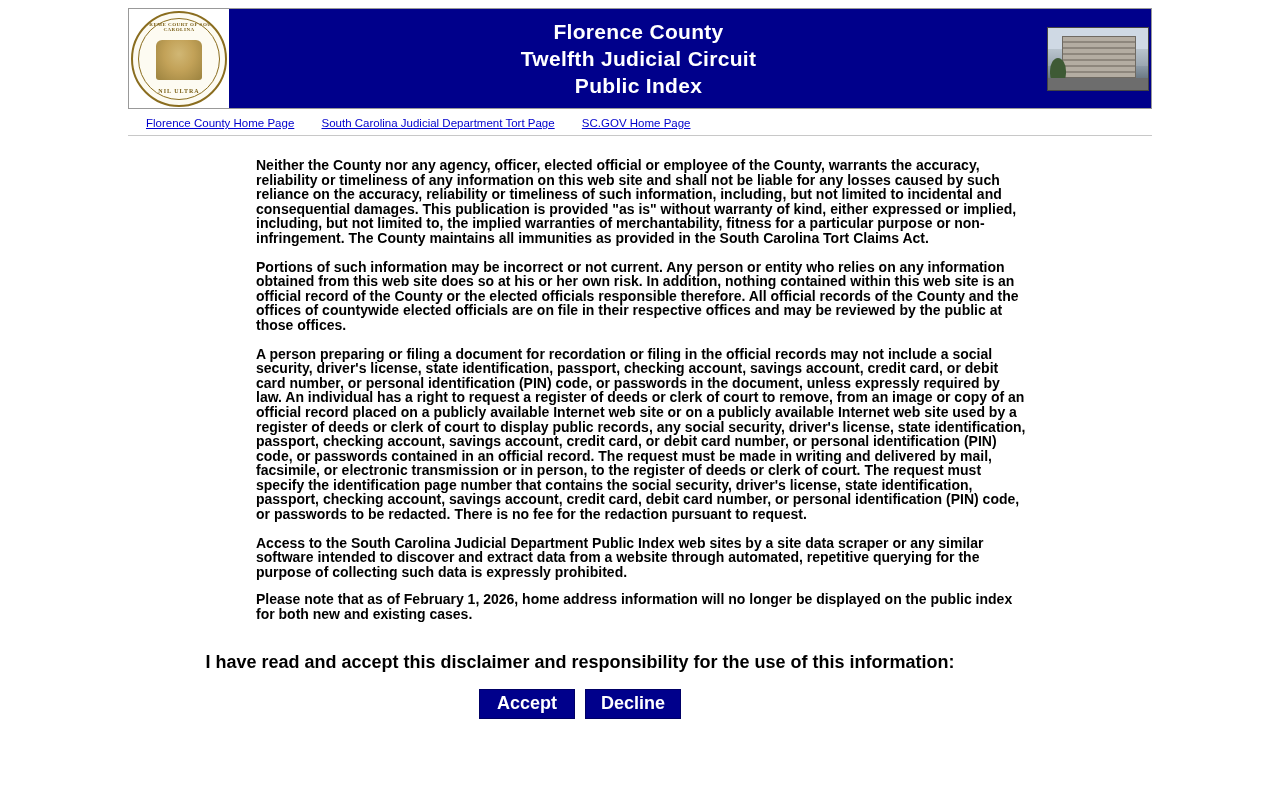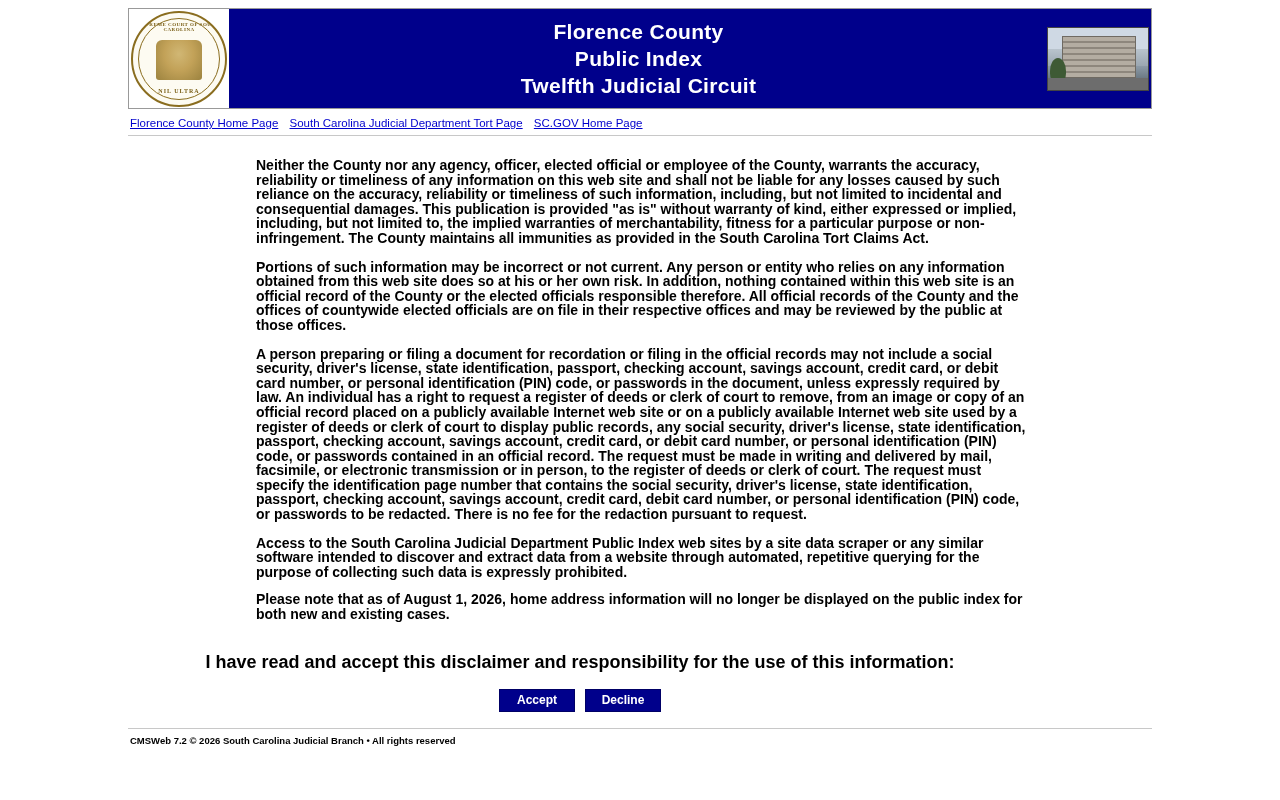--- a/index.html
+++ b/index.html
@@ -126,20 +126,21 @@
   
   .navbar {
     border-bottom: 1px solid #c8c8c8;
     padding: 8px 2px 6px 2px;
     font-size: 11.5px;
   }
   .navbar a {
     color: #0000cc;
     text-decoration: underline;
     margin-right: 8px;
+    margin-left: 16px;
   }
 
   
   .content {
     padding: 22px 8px 0 128px;
     font-size: 14px;
     line-height: 14.6px;
     font-weight: bold;
     color: #000000;
     max-width: 770px;
@@ -160,24 +161,24 @@
   .btn-row {
     display: flex;
     justify-content: center;
     gap: 10px;
     padding-right: 120px;
   }
   .btn {
     background: #00008B;
     color: #ffffff;
     font-weight: bold;
-    font-size: 12px;
+    font-size: 18px;
     border: 1px solid #000066;
     padding: 3px 0 4px 0;
-    width: 76px;
+    width: 96px;
     text-align: center;
     cursor: pointer;
     font-family: "Liberation Sans", sans-serif;
   }
 
   .footer {
     margin-top: 16px;
     border-top: 1px solid #c8c8c8;
     padding: 6px 2px 0 2px;
     font-size: 9.5px;
@@ -194,22 +195,22 @@
     <div class="seal-box">
       <div class="seal">
         <div class="ring"></div>
         <div class="seal-top-text">SUPREME COURT OF SOUTH CAROLINA</div>
         <div class="figure"></div>
         <div class="seal-bottom-text">NIL ULTRA</div>
       </div>
     </div>
     <div class="title-box">
       <div>Florence County</div>
+      <div>Twelfth Judicial Circuit</div>
       <div>Public Index</div>
-      <div>Twelfth Judicial Circuit</div>
     </div>
     <div class="photo-box">
       <div class="photo">
         <div class="bldg"></div>
         <div class="tree"></div>
         <div class="road"></div>
       </div>
     </div>
   </div>
 
@@ -217,25 +218,24 @@
     <a href="#">Florence County Home Page</a>
     <a href="#">South Carolina Judicial Department Tort Page</a>
     <a href="#">SC.GOV Home Page</a>
   </div>
 
   <div class="content">
     <p>Neither the County nor any agency, officer, elected official or employee of the County, warrants the accuracy, reliability or timeliness of any information on this web site and shall not be liable for any losses caused by such reliance on the accuracy, reliability or timeliness of such information, including, but not limited to incidental and consequential damages. This publication is provided "as is" without warranty of kind, either expressed or implied, including, but not limited to, the implied warranties of merchantability, fitness for a particular purpose or non-infringement. The County maintains all immunities as provided in the South Carolina Tort Claims Act.</p>
     <p>Portions of such information may be incorrect or not current. Any person or entity who relies on any information obtained from this web site does so at his or her own risk. In addition, nothing contained within this web site is an official record of the County or the elected officials responsible therefore. All official records of the County and the offices of countywide elected officials are on file in their respective offices and may be reviewed by the public at those offices.</p>
     <p>A person preparing or filing a document for recordation or filing in the official records may not include a social security, driver's license, state identification, passport, checking account, savings account, credit card, or debit card number, or personal identification (PIN) code, or passwords in the document, unless expressly required by law. An individual has a right to request a register of deeds or clerk of court to remove, from an image or copy of an official record placed on a publicly available Internet web site or on a publicly available Internet web site used by a register of deeds or clerk of court to display public records, any social security, driver's license, state identification, passport, checking account, savings account, credit card, or debit card number, or personal identification (PIN) code, or passwords contained in an official record. The request must be made in writing and delivered by mail, facsimile, or electronic transmission or in person, to the register of deeds or clerk of court. The request must specify the identification page number that contains the social security, driver's license, state identification, passport, checking account, savings account, credit card, debit card number, or personal identification (PIN) code, or passwords to be redacted. There is no fee for the redaction pursuant to request.</p>
     <p class="tight">Access to the South Carolina Judicial Department Public Index web sites by a site data scraper or any similar software intended to discover and extract data from a website through automated, repetitive querying for the purpose of collecting such data is expressly prohibited.</p>
-    <p>Please note that as of August 1, 2026, home address information will no longer be displayed on the public index for both new and existing cases.</p>
+    <p>Please note that as of February 1, 2026, home address information will no longer be displayed on the public index for both new and existing cases.</p>
   </div>
 
   <div class="accept-line">I have read and accept this disclaimer and responsibility for the use of this information:</div>
 
   <div class="btn-row">
     <button class="btn">Accept</button>
     <button class="btn">Decline</button>
   </div>
 
-  <div class="footer">CMSWeb 7.2 © 2026 South Carolina Judicial Branch • All rights reserved</div>
 
 </div>
 
 </body></html>

